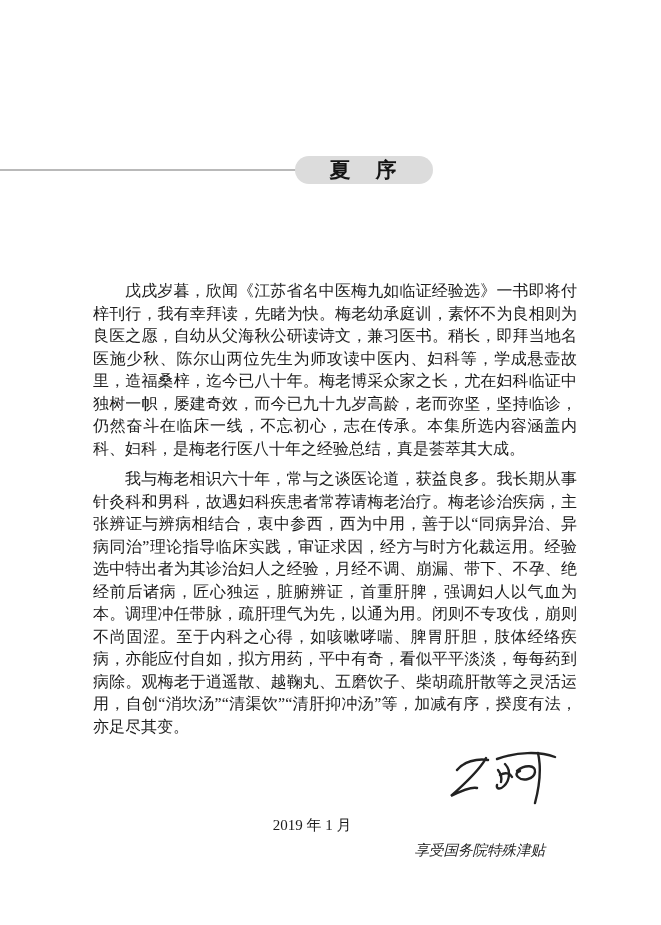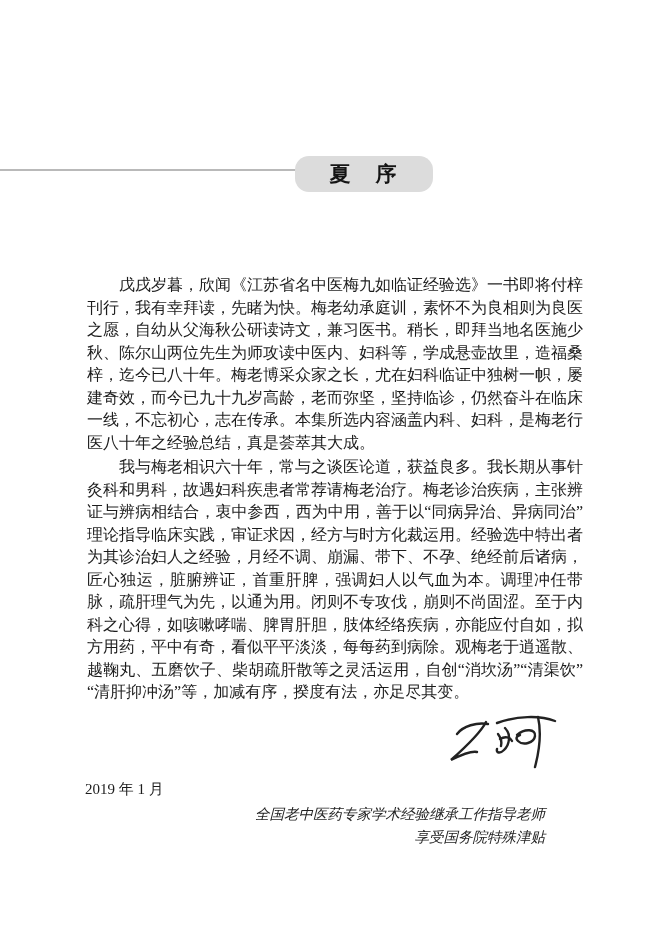--- a/index.html
+++ b/index.html
@@ -13,41 +13,41 @@
   
   .running-header{
     position:absolute;left:92px;top:153px;
     font-family:"Liberation Sans","DejaVu Sans",sans-serif;
     font-size:11px;letter-spacing:3px;color:#8f8f8f;white-space:nowrap;
   }
   .header-rule{
     position:absolute;left:0;top:169px;width:298px;height:2px;background:#b9b9b9;
   }
   .title-badge{
-    position:absolute;left:295px;top:156px;width:138px;height:36px;
+    position:absolute;left:295px;top:156px;width:138px;height:28px;
     background:#dcdcdc;border-radius:14px;
     display:flex;align-items:center;justify-content:center;z-index:2;
   }
   .title-badge .title-text{
     font-size:21px;font-weight:bold;color:#141414;letter-spacing:2px;white-space:nowrap;
   }
 
   
   .content{
     position:absolute;left:85px;top:272px;width:500px;
     color:#1c1c1c;font-size:16px;line-height:22.5px;
     text-align:justify;text-justify:inter-ideograph;
   }
-  .content p{margin:2px;text-indent:2em;}
+  .content p{margin:8px;text-indent:2em;}
 
   
   .sig-row{margin-top:6px;text-align:right;padding-right:24px;height:64px;}
   .sig-row svg{display:inline-block;vertical-align:top;}
   .date-line{
-    text-align:left;padding-right:46px;
+    text-align:center;padding-right:46px;
     font-size:15px;line-height:23px;color:#1c1c1c;white-space:nowrap;margin-top:4px;
   }
   .credentials{
     text-align:right;padding-right:40px;margin-top:2px;
     font-style:italic;font-size:14.5px;line-height:23.5px;color:#232323;
   }
   .credentials div{white-space:nowrap;}
 </style>
 </head>
 <body>
@@ -76,18 +76,17 @@
           <path d="M56 13 C76 6 98 5 114 11"></path>
           <path d="M76 25 C84 18 95 19 94 26 C93 33 82 36 77 31 C74 28 76 26 79 25"></path>
           <path d="M97 7 C100 20 99 38 94 57"></path>
         </svg>
       </span>
     </div>
 
     <div class="date-line">2019 年 1 月</div>
 
     <div class="credentials">
-      <div>全国老中医药专家学术经验继承工作指导老师</div>
       <div>享受国务院特殊津贴</div>
     </div>
   </div>
 
 </div>
 
 </body></html>

